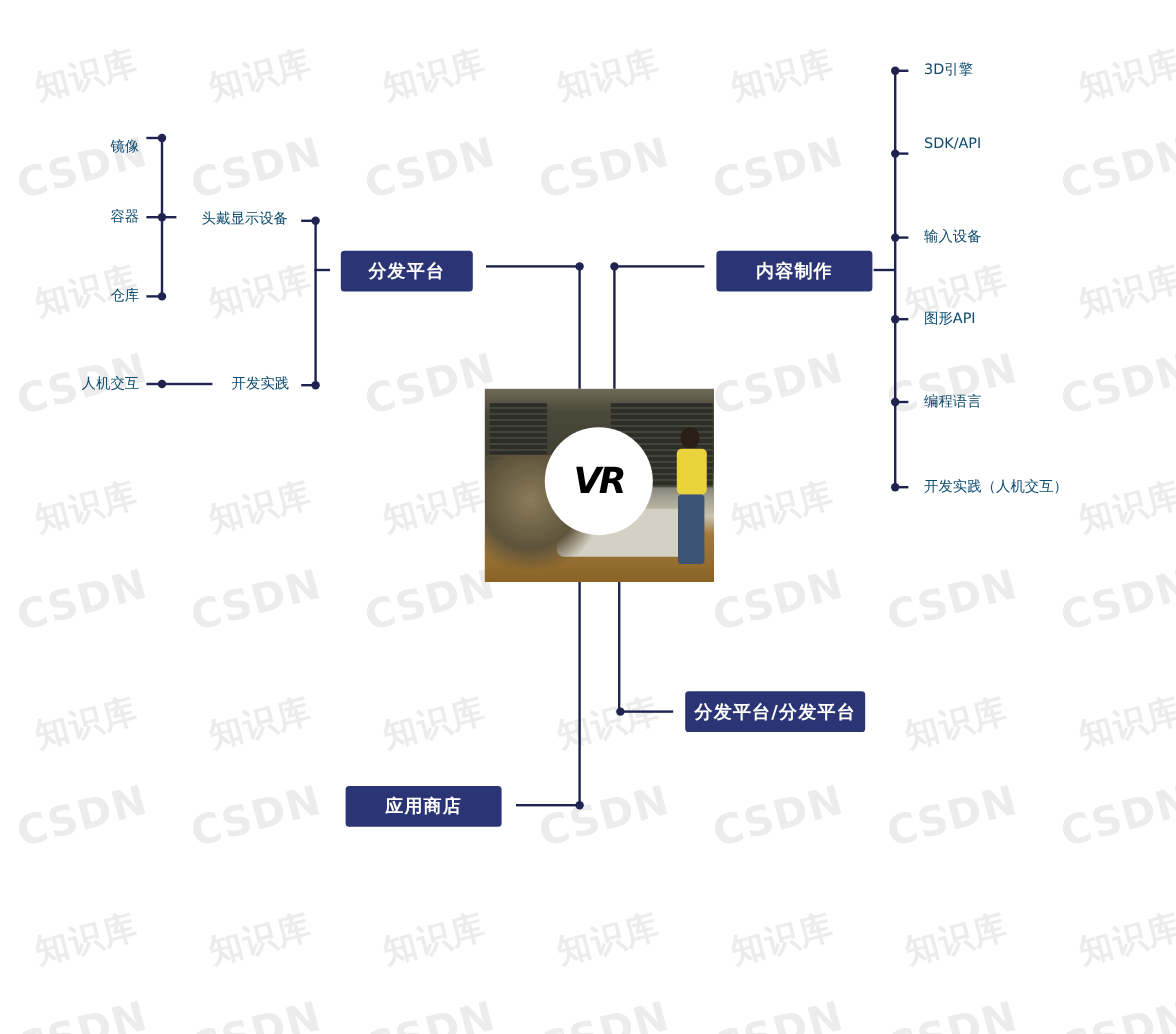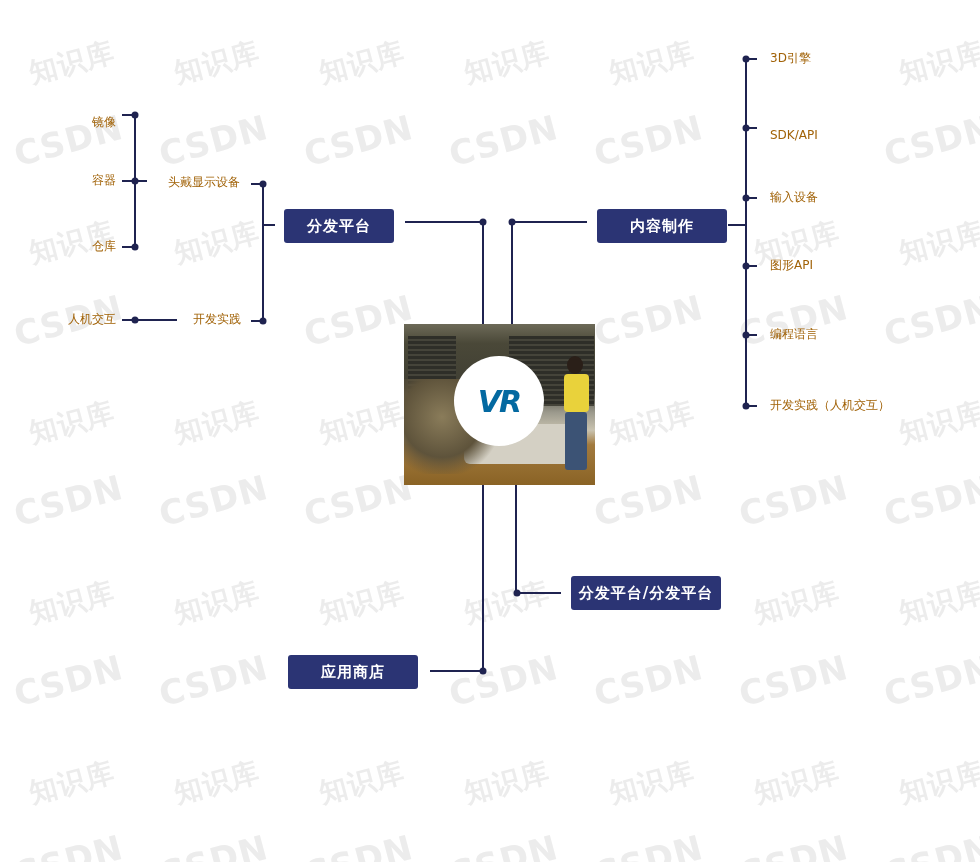--- a/index.html
+++ b/index.html
@@ -4,36 +4,36 @@
 <style>
   html, body { margin:0; padding:0; }
   body { width:980px; height:862px; background:#ffffff; position:relative; overflow:hidden;
          font-family:"DejaVu Sans","Liberation Sans",sans-serif; }
   .wm { position:absolute; color:#ececec; font-weight:bold; transform:rotate(-15deg);
         transform-origin:left center; white-space:nowrap; pointer-events:none; user-select:none; }
   .wm.zh { font-size:28px; letter-spacing:1px; }
   .wm.en { font-size:34px; font-family:"DejaVu Sans","Liberation Sans",sans-serif; letter-spacing:1px; }
   .line { position:absolute; background:#1f2350; }
   .dot { position:absolute; width:7px; height:7px; border-radius:50%; background:#1f2350; transform:translate(-50%,-50%); }
-  .leaf { position:absolute; font-size:12px; color:#a16207; white-space:nowrap; line-height:14px; }
+  .leaf { position:absolute; font-size:12px; color:#0c4a6e; white-space:nowrap; line-height:14px; }
   .box { position:absolute; background:#2b3474; color:#ffffff; border-radius:3px; font-weight:bold;
          font-size:15px; display:flex; align-items:center; justify-content:center; letter-spacing:1px; }
   .center-img { position:absolute; left:404px; top:324px; width:191px; height:161px; overflow:hidden;
     background:linear-gradient(180deg,#6d6a58 0%,#4a4838 12%,#3f3e33 40%,#9c9a8d 55%,#c9c3b0 66%,#a27a3e 75%,#8a6325 100%); }
   .blinds { position:absolute; top:12px; height:70px; background:repeating-linear-gradient(180deg,#2e2e28 0 3px,#45443a 3px 5px); }
   .sofa { position:absolute; left:60px; top:100px; width:120px; height:40px; background:#d4d0c4; border-radius:6px; }
   .dino { position:absolute; left:0; top:55px; width:95px; height:95px;
           background:radial-gradient(ellipse at 40% 40%,#8a7c5a 0%,#5e533b 50%,rgba(60,50,35,0) 75%); }
   .woman-top { position:absolute; left:160px; top:50px; width:25px; height:38px; background:#e9d23b; border-radius:4px; }
   .woman-legs { position:absolute; left:161px; top:88px; width:22px; height:58px; background:#3c5375; border-radius:3px; }
   .woman-head { position:absolute; left:163px; top:32px; width:16px; height:18px; background:#2a1f18; border-radius:50%; }
   .logo-circle { position:absolute; left:50px; top:32px; width:90px; height:90px; border-radius:50%; background:#ffffff;
     display:flex; align-items:center; justify-content:center; }
   .logo-text { font-family:"DejaVu Sans","Liberation Sans",sans-serif; font-weight:bold; font-style:italic;
-    font-size:30px; color:#0369a1; letter-spacing:-2px; }
+    font-size:30px; color:#000000; letter-spacing:-2px; }
 </style>
 </head>
 <body>
 
 <div>
   <div class="wm zh" style="left:30px;top:55px">知识库</div>
   <div class="wm zh" style="left:175px;top:55px">知识库</div>
   <div class="wm zh" style="left:320px;top:55px">知识库</div>
   <div class="wm zh" style="left:465px;top:55px">知识库</div>
   <div class="wm zh" style="left:610px;top:55px">知识库</div>
@@ -158,21 +158,21 @@
 
 <div class="leaf" style="left:168px;top:175px">头戴显示设备</div>
 <div class="leaf" style="left:193px;top:312px">开发实践</div>
 
 <div class="box" style="left:284px;top:209px;width:110px;height:34px">分发平台</div>
 <div class="box" style="left:597px;top:209px;width:130px;height:34px">内容制作</div>
 <div class="box" style="left:571px;top:576px;width:150px;height:34px">分发平台/分发平台</div>
 <div class="box" style="left:288px;top:655px;width:130px;height:34px">应用商店</div>
 
 <div class="leaf" style="left:770px;top:51px">3D引擎</div>
-<div class="leaf" style="left:770px;top:128px">SDK/API</div>
+<div class="leaf" style="left:770px;top:112px">SDK/API</div>
 <div class="leaf" style="left:770px;top:190px">输入设备</div>
 <div class="leaf" style="left:770px;top:258px">图形API</div>
 <div class="leaf" style="left:770px;top:327px">编程语言</div>
 <div class="leaf" style="left:770px;top:398px">开发实践（人机交互）</div>
 
 <div class="center-img">
   <div class="blinds" style="left:4px;width:48px"></div>
   <div class="blinds" style="left:105px;width:85px"></div>
   <div class="sofa"></div>
   <div class="dino"></div>

